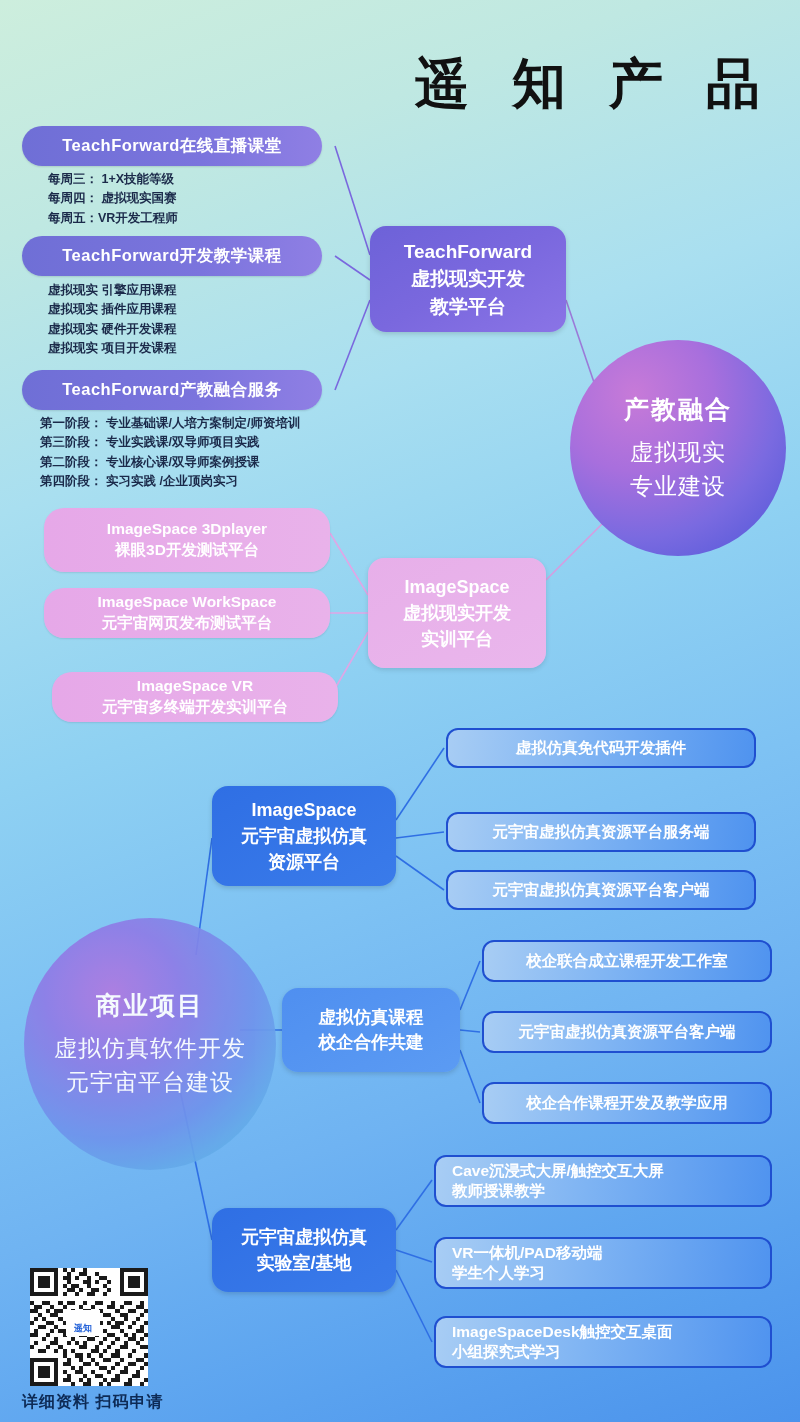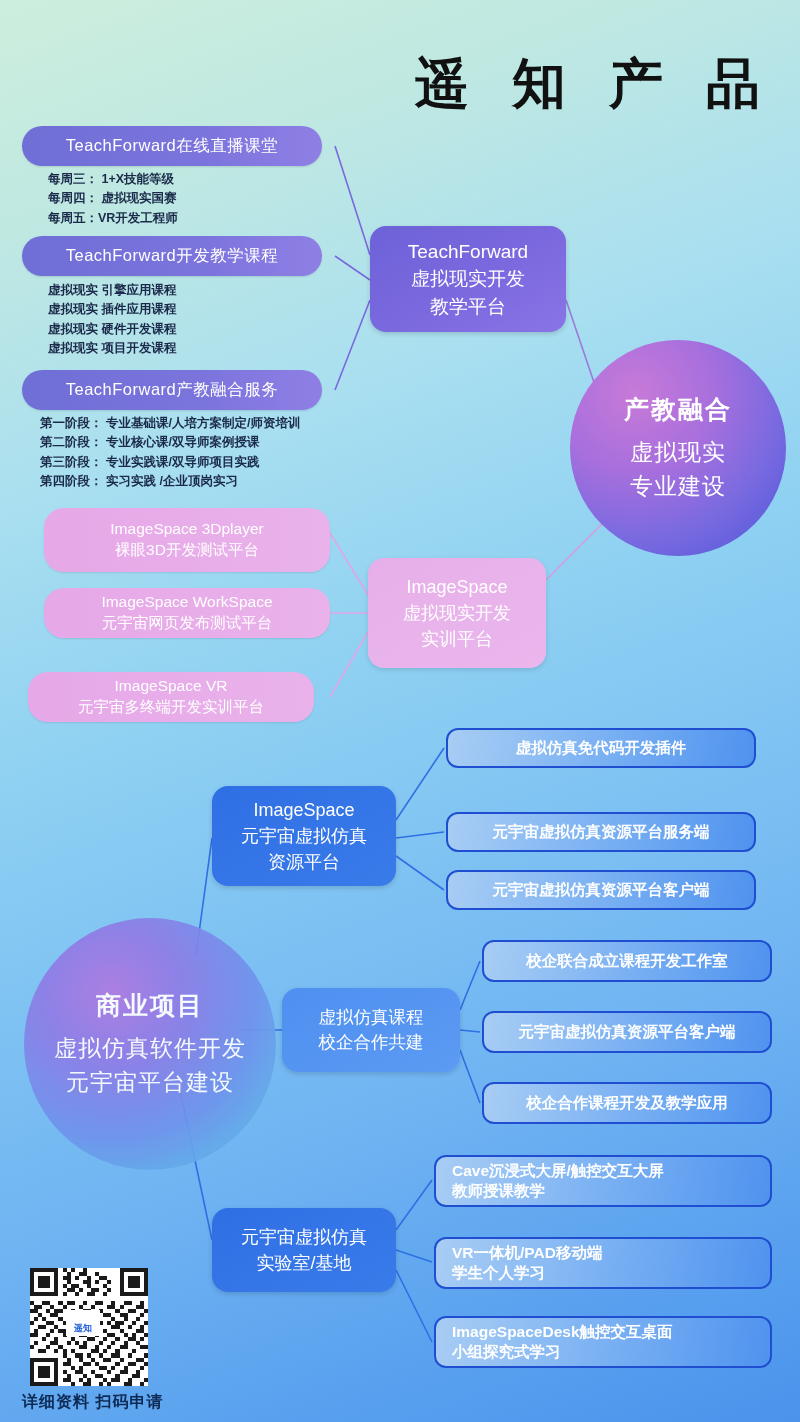--- a/index.html
+++ b/index.html
@@ -11,21 +11,21 @@
   .canvas{position:absolute;inset:0;}
   svg.links{position:absolute;left:0;top:0;width:800px;height:1422px;pointer-events:none;}
 
   .title{
     position:absolute;right:26px;top:48px;
     font-size:54px;font-weight:bold;color:#111;letter-spacing:14px;
     font-family:"Liberation Sans","DejaVu Sans",sans-serif;
   }
 
   .node{position:absolute;box-sizing:border-box;display:flex;flex-direction:column;
-        align-items:center;justify-content:center;text-align:center;color:#fff;font-weight:normal;}
+        align-items:center;justify-content:center;text-align:center;color:#fff;font-weight:bold;}
 
   
   .bar-purple{
     background:linear-gradient(90deg,#6f6fd6 0%,#7b74dd 60%,#8f7fe4 100%);
     border-radius:20px;padding:9px 18px;font-size:16.5px;letter-spacing:.5px;
     box-shadow:0 1px 2px rgba(0,0,0,.12);
   }
   .bar-pink{
     background:linear-gradient(90deg,#e6a8e8 0%,#e9b2ea 100%);
     border-radius:20px;padding:8px 18px;font-size:15.5px;line-height:1.35;
@@ -130,22 +130,22 @@
   <div class="sub-list" style="left:48px;top:281px;">
     <div class="row">虚拟现实 引擎应用课程</div>
     <div class="row">虚拟现实 插件应用课程</div>
     <div class="row">虚拟现实 硬件开发课程</div>
     <div class="row">虚拟现实 项目开发课程</div>
   </div>
 
   <div class="node bar-purple" style="left:22px;top:370px;width:300px;height:40px;">TeachForward产教融合服务</div>
   <div class="sub-list" style="left:40px;top:414px;">
     <div class="row">第一阶段： 专业基础课/人培方案制定/师资培训</div>
+    <div class="row">第三阶段： 专业实践课/双导师项目实践</div>
     <div class="row">第二阶段： 专业核心课/双导师案例授课</div>
-    <div class="row">第三阶段： 专业实践课/双导师项目实践</div>
     <div class="row">第四阶段： 实习实践 /企业顶岗实习</div>
   </div>
 
   <div class="node hub-purple" style="left:370px;top:226px;width:196px;height:106px;">
     <div>TeachForward</div>
     <div>虚拟现实开发</div>
     <div>教学平台</div>
   </div>
 
   <div class="circle circle-top" style="left:570px;top:340px;width:216px;height:216px;">
@@ -155,21 +155,21 @@
   </div>
 
   <div class="node bar-pink" style="left:44px;top:508px;width:286px;height:64px;">
     <div>ImageSpace 3Dplayer</div>
     <div>裸眼3D开发测试平台</div>
   </div>
   <div class="node bar-pink" style="left:44px;top:588px;width:286px;height:50px;">
     <div>ImageSpace WorkSpace</div>
     <div>元宇宙网页发布测试平台</div>
   </div>
-  <div class="node bar-pink" style="left:28px;top:672px;width:286px;height:50px;">
+  <div class="node bar-pink" style="left:52px;top:672px;width:286px;height:50px;">
     <div>ImageSpace VR</div>
     <div>元宇宙多终端开发实训平台</div>
   </div>
 
   <div class="node hub-pink" style="left:368px;top:558px;width:178px;height:110px;">
     <div>ImageSpace</div>
     <div>虚拟现实开发</div>
     <div>实训平台</div>
   </div>
 

